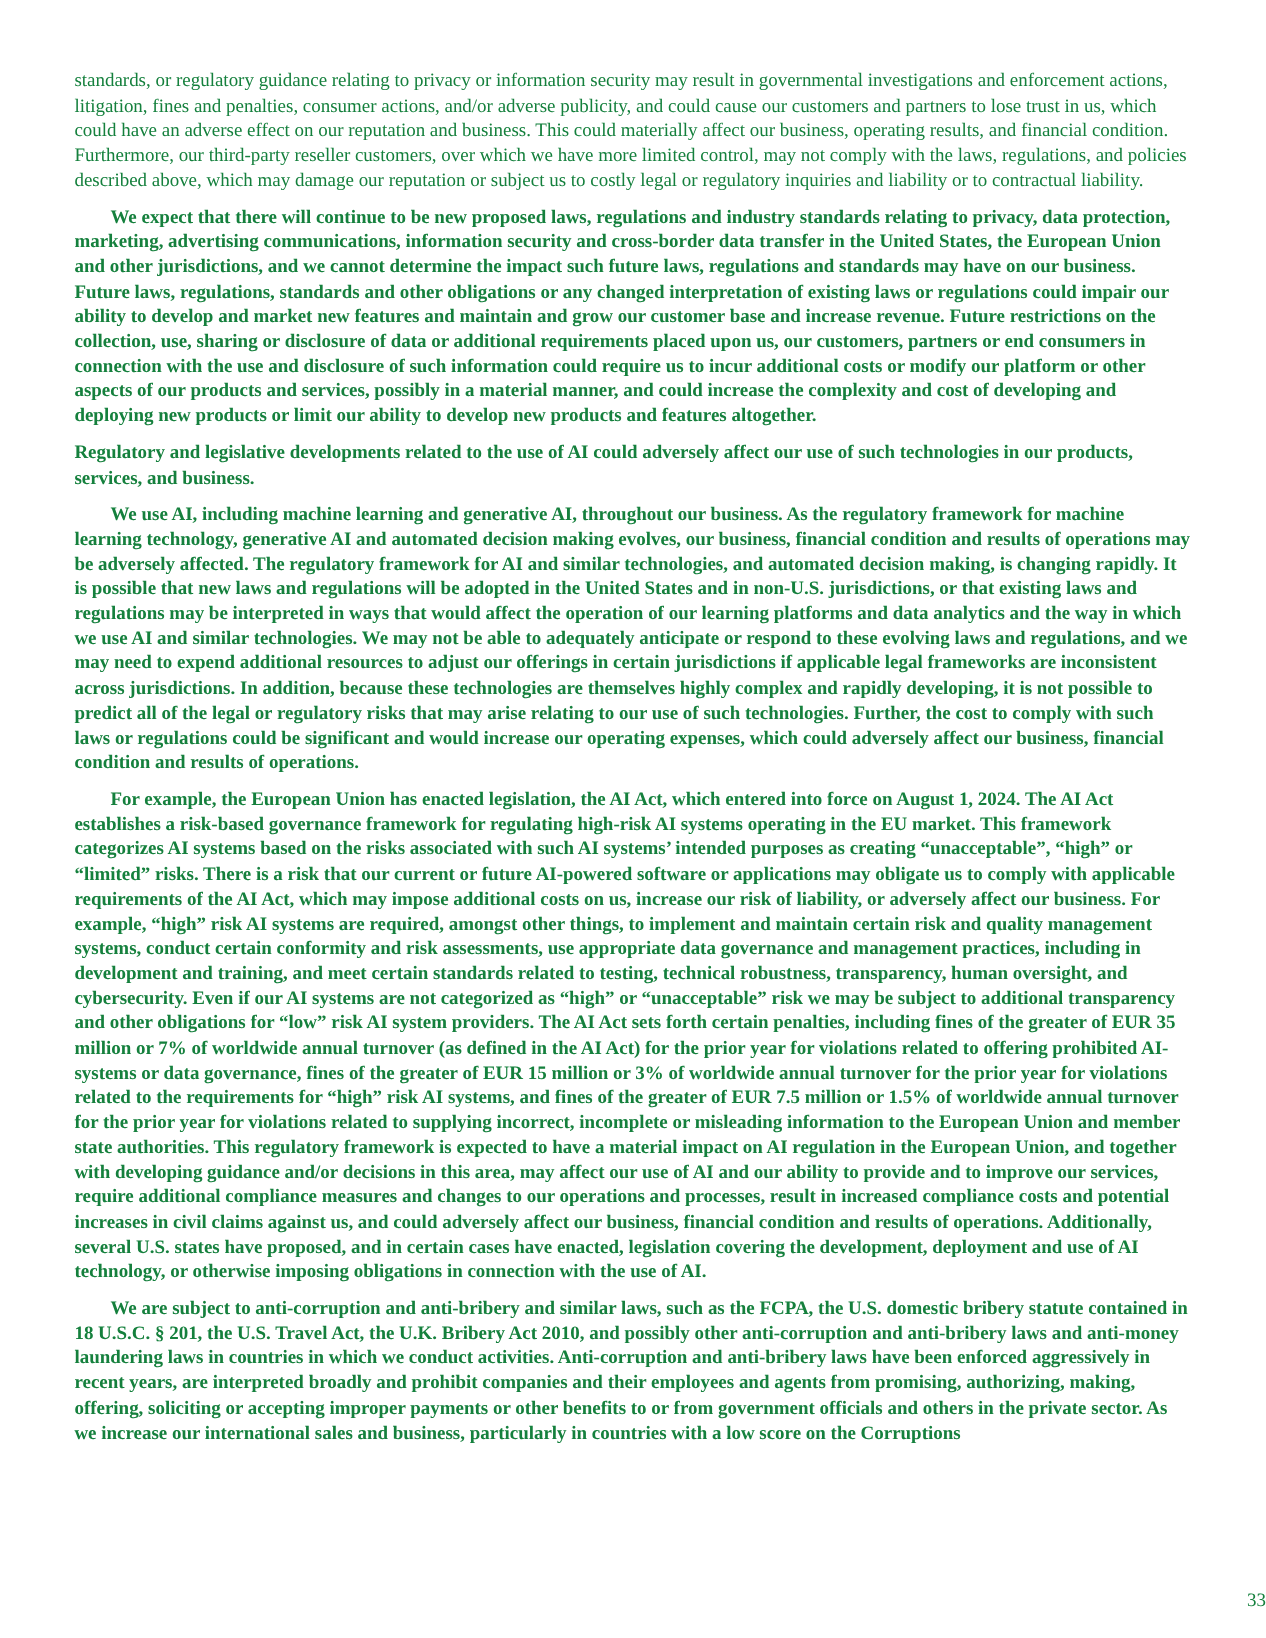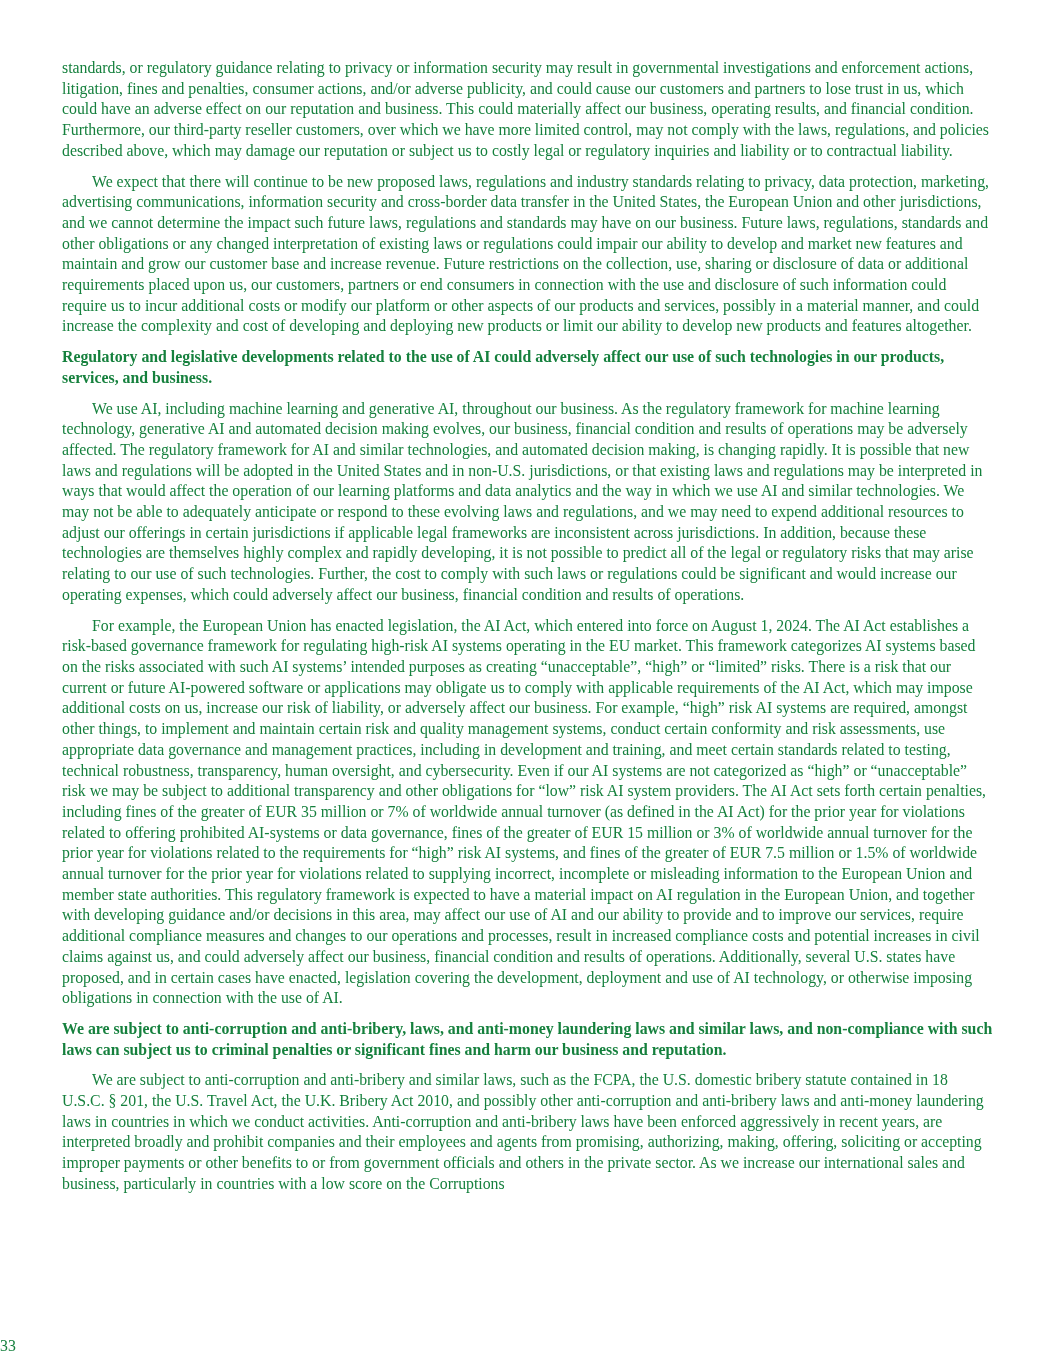--- a/index.html
+++ b/index.html
@@ -18,50 +18,50 @@
     font-size: 15.8px;
     line-height: 20.7px;
     color: #15803d;
   }
   .para {
     margin: 0 0 10px 0;
     text-indent: 0;
   }
   .para.indent {
     text-indent: 30px;
+    font-weight: bold;
   }
   .heading {
     margin: 3px 0 10px 0;
     font-size: 15.8px;
     line-height: 20.7px;
     font-weight: bold;
   }
   .page-number {
     position: absolute;
-    bottom: 8px;
+    bottom: 20px;
     left: 0;
     width: 100%;
-    text-align: left;
+    text-align: right;
     font-size: 15.8px;
   }
 </style>
 </head>
 <body>
 
 <div class="page">
 
   <p class="para">standards, or regulatory guidance relating to privacy or information security may result in governmental investigations and enforcement actions, litigation, fines and penalties, consumer actions, and/or adverse publicity, and could cause our customers and partners to lose trust in us, which could have an adverse effect on our reputation and business. This could materially affect our business, operating results, and financial condition. Furthermore, our third-party reseller customers, over which we have more limited control, may not comply with the laws, regulations, and policies described above, which may damage our reputation or subject us to costly legal or regulatory inquiries and liability or to contractual liability.</p>
 
   <p class="para indent">We expect that there will continue to be new proposed laws, regulations and industry standards relating to privacy, data protection, marketing, advertising communications, information security and cross-border data transfer in the United States, the European Union and other jurisdictions, and we cannot determine the impact such future laws, regulations and standards may have on our business. Future laws, regulations, standards and other obligations or any changed interpretation of existing laws or regulations could impair our ability to develop and market new features and maintain and grow our customer base and increase revenue. Future restrictions on the collection, use, sharing or disclosure of data or additional requirements placed upon us, our customers, partners or end consumers in connection with the use and disclosure of such information could require us to incur additional costs or modify our platform or other aspects of our products and services, possibly in a material manner, and could increase the complexity and cost of developing and deploying new products or limit our ability to develop new products and features altogether.</p>
 
   <h3 class="heading">Regulatory and legislative developments related to the use of AI could adversely affect our use of such technologies in our products, services, and business.</h3>
 
   <p class="para indent">We use AI, including machine learning and generative AI, throughout our business. As the regulatory framework for machine learning technology, generative AI and automated decision making evolves, our business, financial condition and results of operations may be adversely affected. The regulatory framework for AI and similar technologies, and automated decision making, is changing rapidly. It is possible that new laws and regulations will be adopted in the United States and in non-U.S. jurisdictions, or that existing laws and regulations may be interpreted in ways that would affect the operation of our learning platforms and data analytics and the way in which we use AI and similar technologies. We may not be able to adequately anticipate or respond to these evolving laws and regulations, and we may need to expend additional resources to adjust our offerings in certain jurisdictions if applicable legal frameworks are inconsistent across jurisdictions. In addition, because these technologies are themselves highly complex and rapidly developing, it is not possible to predict all of the legal or regulatory risks that may arise relating to our use of such technologies. Further, the cost to comply with such laws or regulations could be significant and would increase our operating expenses, which could adversely affect our business, financial condition and results of operations.</p>
 
   <p class="para indent">For example, the European Union has enacted legislation, the AI Act, which entered into force on August 1, 2024. The AI Act establishes a risk-based governance framework for regulating high-risk AI systems operating in the EU market. This framework categorizes AI systems based on the risks associated with such AI systems’ intended purposes as creating “unacceptable”, “high” or “limited” risks. There is a risk that our current or future AI-powered software or applications may obligate us to comply with applicable requirements of the AI Act, which may impose additional costs on us, increase our risk of liability, or adversely affect our business. For example, “high” risk AI systems are required, amongst other things, to implement and maintain certain risk and quality management systems, conduct certain conformity and risk assessments, use appropriate data governance and management practices, including in development and training, and meet certain standards related to testing, technical robustness, transparency, human oversight, and cybersecurity. Even if our AI systems are not categorized as “high” or “unacceptable” risk we may be subject to additional transparency and other obligations for “low” risk AI system providers. The AI Act sets forth certain penalties, including fines of the greater of EUR 35 million or 7% of worldwide annual turnover (as defined in the AI Act) for the prior year for violations related to offering prohibited AI-systems or data governance, fines of the greater of EUR 15 million or 3% of worldwide annual turnover for the prior year for violations related to the requirements for “high” risk AI systems, and fines of the greater of EUR 7.5 million or 1.5% of worldwide annual turnover for the prior year for violations related to supplying incorrect, incomplete or misleading information to the European Union and member state authorities. This regulatory framework is expected to have a material impact on AI regulation in the European Union, and together with developing guidance and/or decisions in this area, may affect our use of AI and our ability to provide and to improve our services, require additional compliance measures and changes to our operations and processes, result in increased compliance costs and potential increases in civil claims against us, and could adversely affect our business, financial condition and results of operations. Additionally, several U.S. states have proposed, and in certain cases have enacted, legislation covering the development, deployment and use of AI technology, or otherwise imposing obligations in connection with the use of AI.</p>
 
-  <h3 class="heading">We are subject to anti-corruption and anti-bribery, laws, and anti-money laundering laws and similar laws, and non-compliance with such laws can subject us to criminal penalties or significant fines and harm our business and reputation.</h3>
 
   <p class="para indent">We are subject to anti-corruption and anti-bribery and similar laws, such as the FCPA, the U.S. domestic bribery statute contained in 18 U.S.C. § 201, the U.S. Travel Act, the U.K. Bribery Act 2010, and possibly other anti-corruption and anti-bribery laws and anti-money laundering laws in countries in which we conduct activities. Anti-corruption and anti-bribery laws have been enforced aggressively in recent years, are interpreted broadly and prohibit companies and their employees and agents from promising, authorizing, making, offering, soliciting or accepting improper payments or other benefits to or from government officials and others in the private sector. As we increase our international sales and business, particularly in countries with a low score on the Corruptions</p>
 
   <div class="page-number">33</div>
 
 </div>
 
 </body></html>

